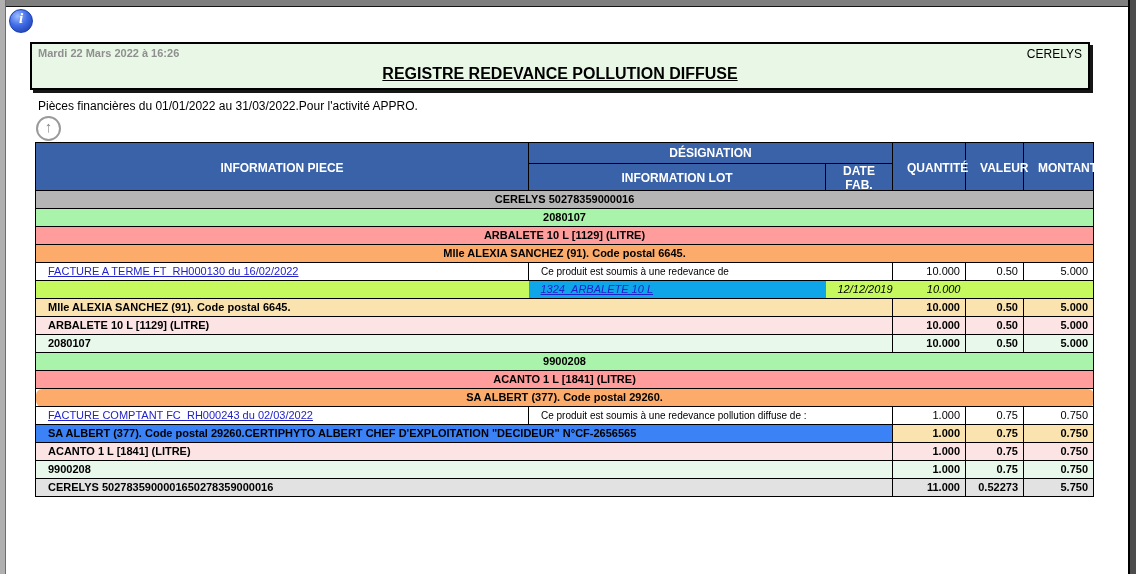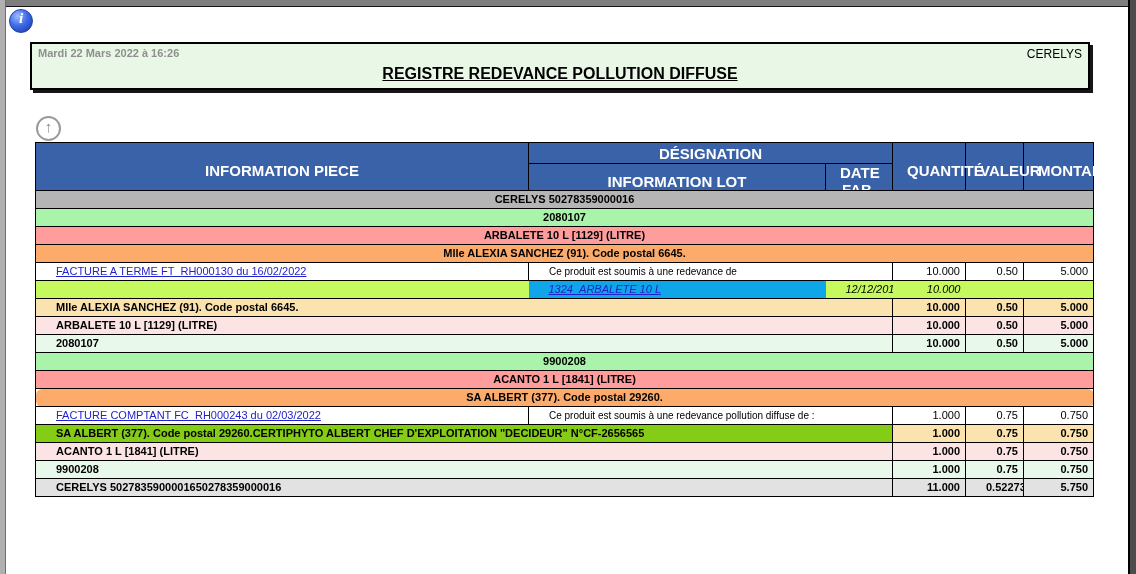--- a/index.html
+++ b/index.html
@@ -24,23 +24,23 @@
   .subtitle{position:absolute;left:38px;top:99px;font:12px "Liberation Sans",sans-serif;}
   .up-arrow{position:absolute;left:36px;top:116px;width:21px;height:21px;border-radius:50%;
     border:2px solid #9a9a9a;color:#8a8a8a;text-align:center;line-height:21px;
     font:bold 15px "Liberation Sans",sans-serif;cursor:pointer;box-sizing:content-box;}
   
   .grid{position:absolute;border-collapse:collapse;table-layout:fixed;
     font:bold 11px "Liberation Sans",sans-serif;color:#000;}
   col.c1{width:493px}col.c2{width:297px}col.c3{width:67px}col.c4{width:73px}col.c5{width:58px}col.c6{width:70px}
   .header-grid{left:35px;top:142px;width:1058px;}
   .header-grid th{background:var(--header-blue,#3a62a8);color:#fff;border:1px solid #000;
-    height:20px;text-align:center;padding:0 14px;font-size:15px;}
+    height:20px;text-align:center;padding:0 14px;font-size:12px;}
   .body-grid{left:35px;top:190px;width:1058px;border:1px solid #000;}
-  .body-grid td{height:17px;padding:0 20px;border-bottom:1px solid #000;overflow:hidden;white-space:nowrap;line-height:13px;}
+  .body-grid td{height:17px;padding:0 12px;border-bottom:1px solid #000;overflow:hidden;white-space:nowrap;line-height:13px;}
   .total-grid{left:35px;top:522px;width:1058px;border:1px solid #000;}
   .total-grid td{height:21px;padding:0 4px;background:var(--total-yellow,#ffffc8);overflow:hidden;white-space:nowrap;}
   .vline{border-left:1px solid #000;}
   .num{text-align:right;padding-right:5px !important;}
   .center{text-align:center;}
   .normal{font-weight:normal;}
   .small{font-size:10px;}
   .lot-row td{font-style:italic;font-weight:normal;}
   a{color:var(--link-blue,#2222cc);text-decoration:underline;font-weight:normal;cursor:pointer;}
   .lot-row a{font-style:italic;}
@@ -54,20 +54,21 @@
   <div class="frame-right"></div>
 
   <div class="info-icon">i</div>
 
   <div class="header-box">
     <div class="header-date">Mardi 22 Mars 2022 à 16:26</div>
     <div class="header-company">CERELYS</div>
     <div class="header-title">REGISTRE REDEVANCE POLLUTION DIFFUSE</div>
   </div>
 
+  <div class="subtitle">Pièces financières  du 01/01/2022 au 31/03/2022.Pour l'activité APPRO.</div>
 
   <div class="up-arrow">
     <span>↑</span>
   </div>
 
   <table class="grid header-grid">
     <colgroup>
         <col class="c1">
         <col class="c2">
         <col class="c3">
@@ -155,21 +156,21 @@
           <td class="center" colspan="6" style="background: rgb(252, 171, 107); border-radius: 6px;">SA ALBERT (377). Code postal 29260.</td>
         </tr>
         <tr>
           <td><a>FACTURE COMPTANT FC_RH000243 du 02/03/2022</a></td>
           <td class="vline normal small" colspan="2">Ce produit est soumis à une redevance pollution diffuse de :</td>
           <td class="vline num normal">1.000</td>
           <td class="vline num normal">0.75</td>
           <td class="vline num normal">0.750</td>
         </tr>
         <tr>
-          <td colspan="3" style="background: #84cc16; margin-top: 36px;">SA ALBERT (377). Code postal 29260.CERTIPHYTO ALBERT CHEF D'EXPLOITATION "DECIDEUR" N°CF-2656565</td>
+          <td colspan="3" style="background: #3b82f6; margin-top: 36px;">SA ALBERT (377). Code postal 29260.CERTIPHYTO ALBERT CHEF D'EXPLOITATION "DECIDEUR" N°CF-2656565</td>
           <td class="vline num" style="background: rgb(251, 227, 176);">1.000</td>
           <td class="vline num" style="background: rgb(251, 227, 176);">0.75</td>
           <td class="vline num" style="background: rgb(251, 227, 176);">0.750</td>
         </tr>
         <tr>
           <td colspan="3" style="background: rgb(252, 228, 228);">ACANTO 1 L [1841] (LITRE)</td>
           <td class="vline num" style="background: rgb(252, 228, 228);">1.000</td>
           <td class="vline num" style="background: rgb(252, 228, 228);">0.75</td>
           <td class="vline num" style="background: rgb(252, 228, 228);">0.750</td>
         </tr>

